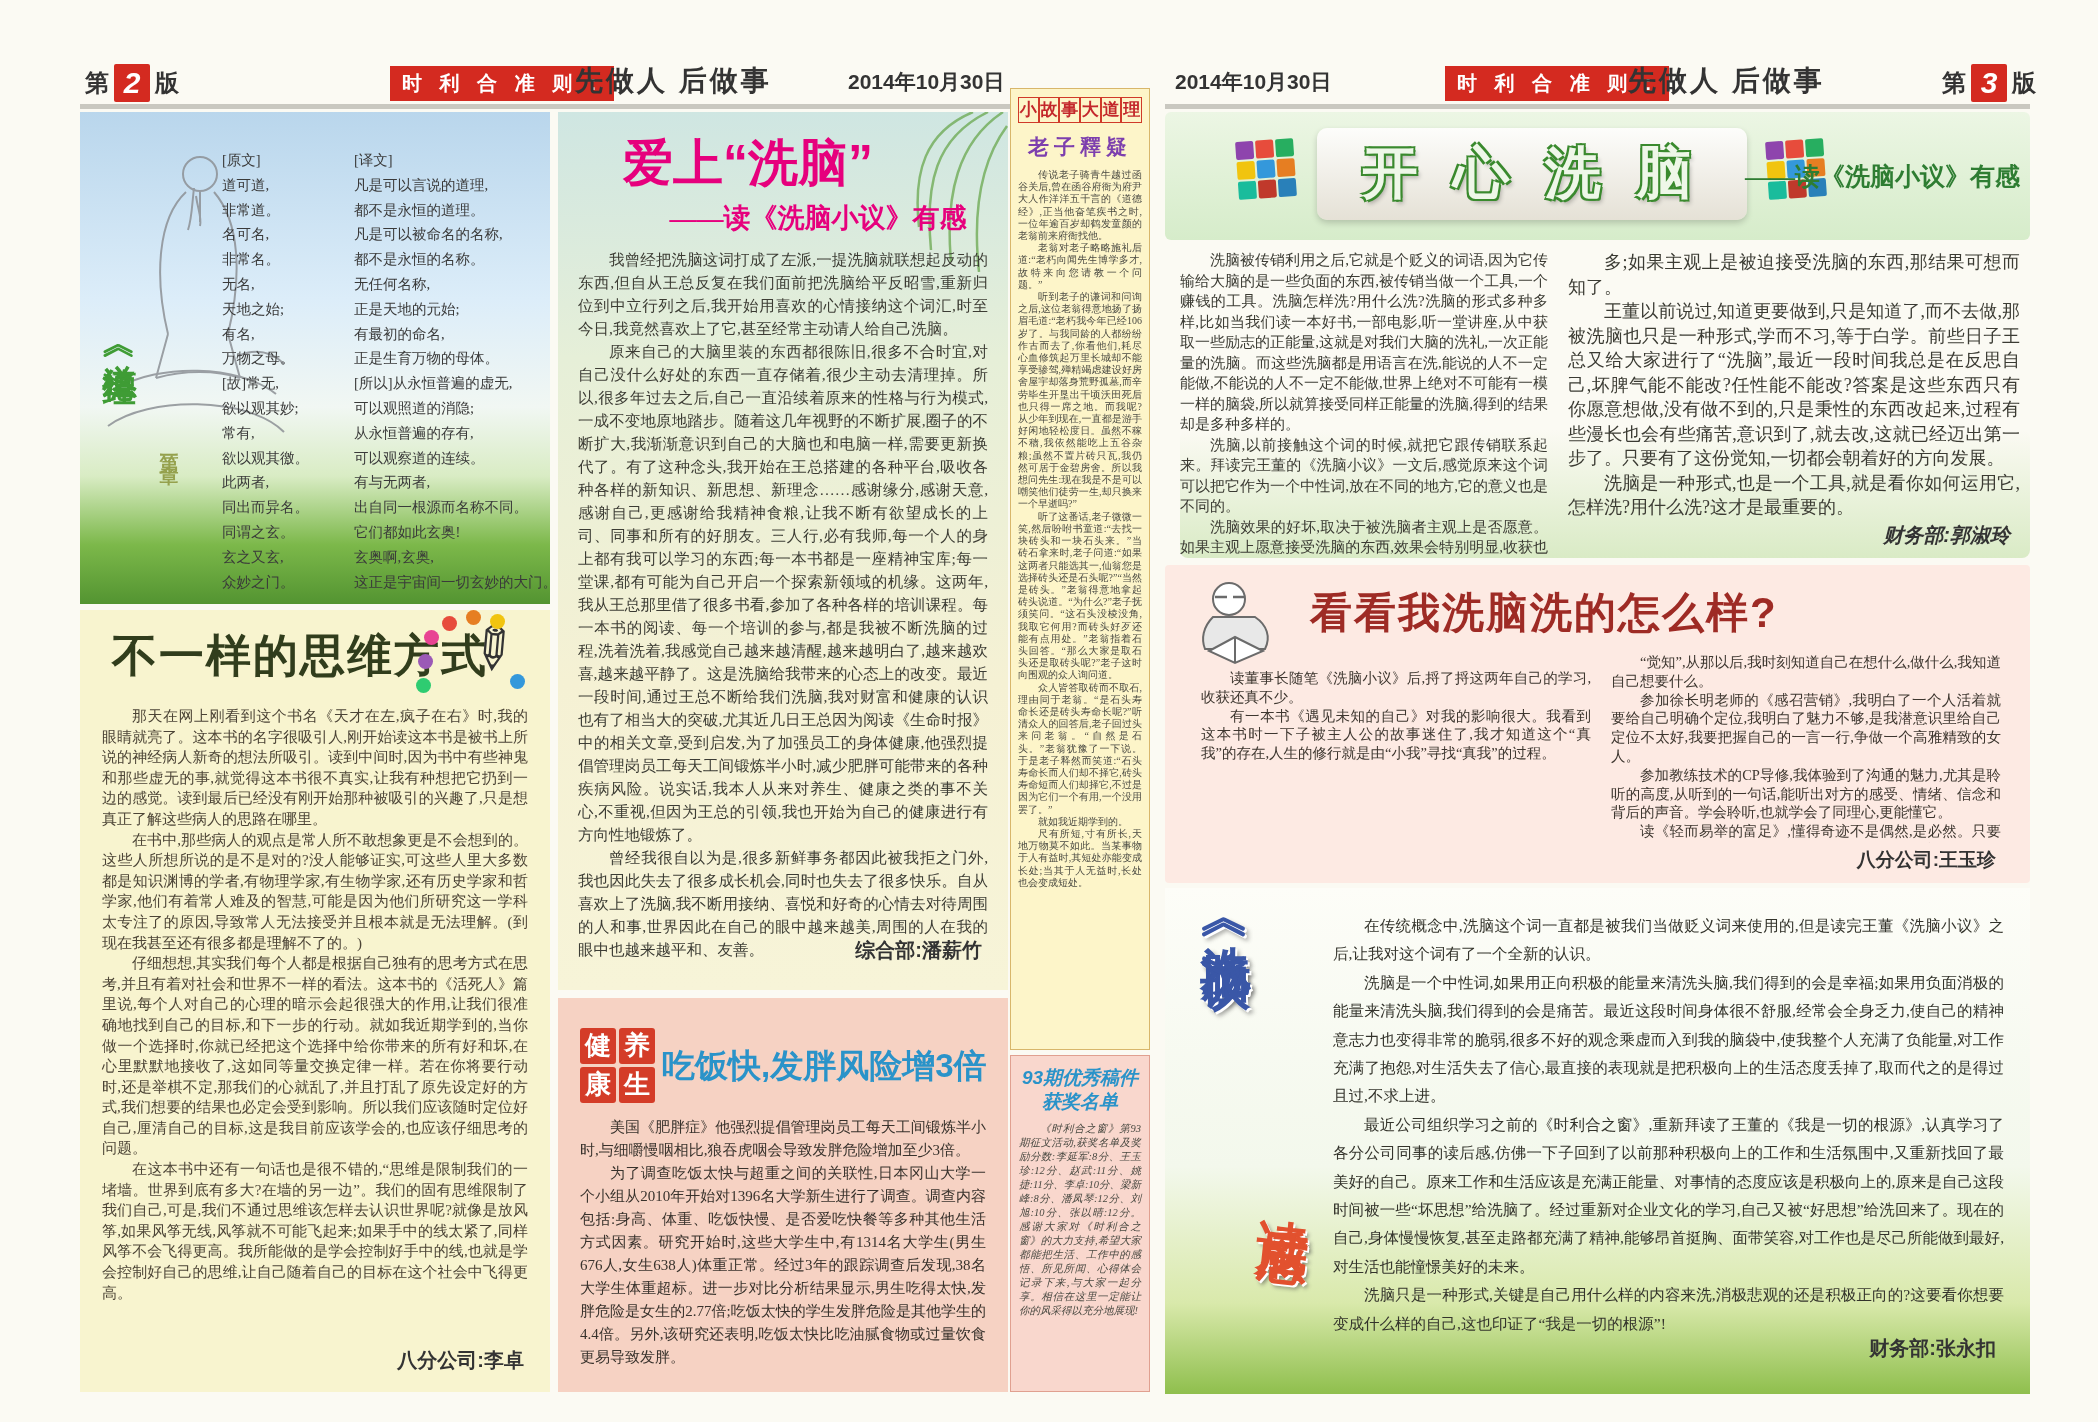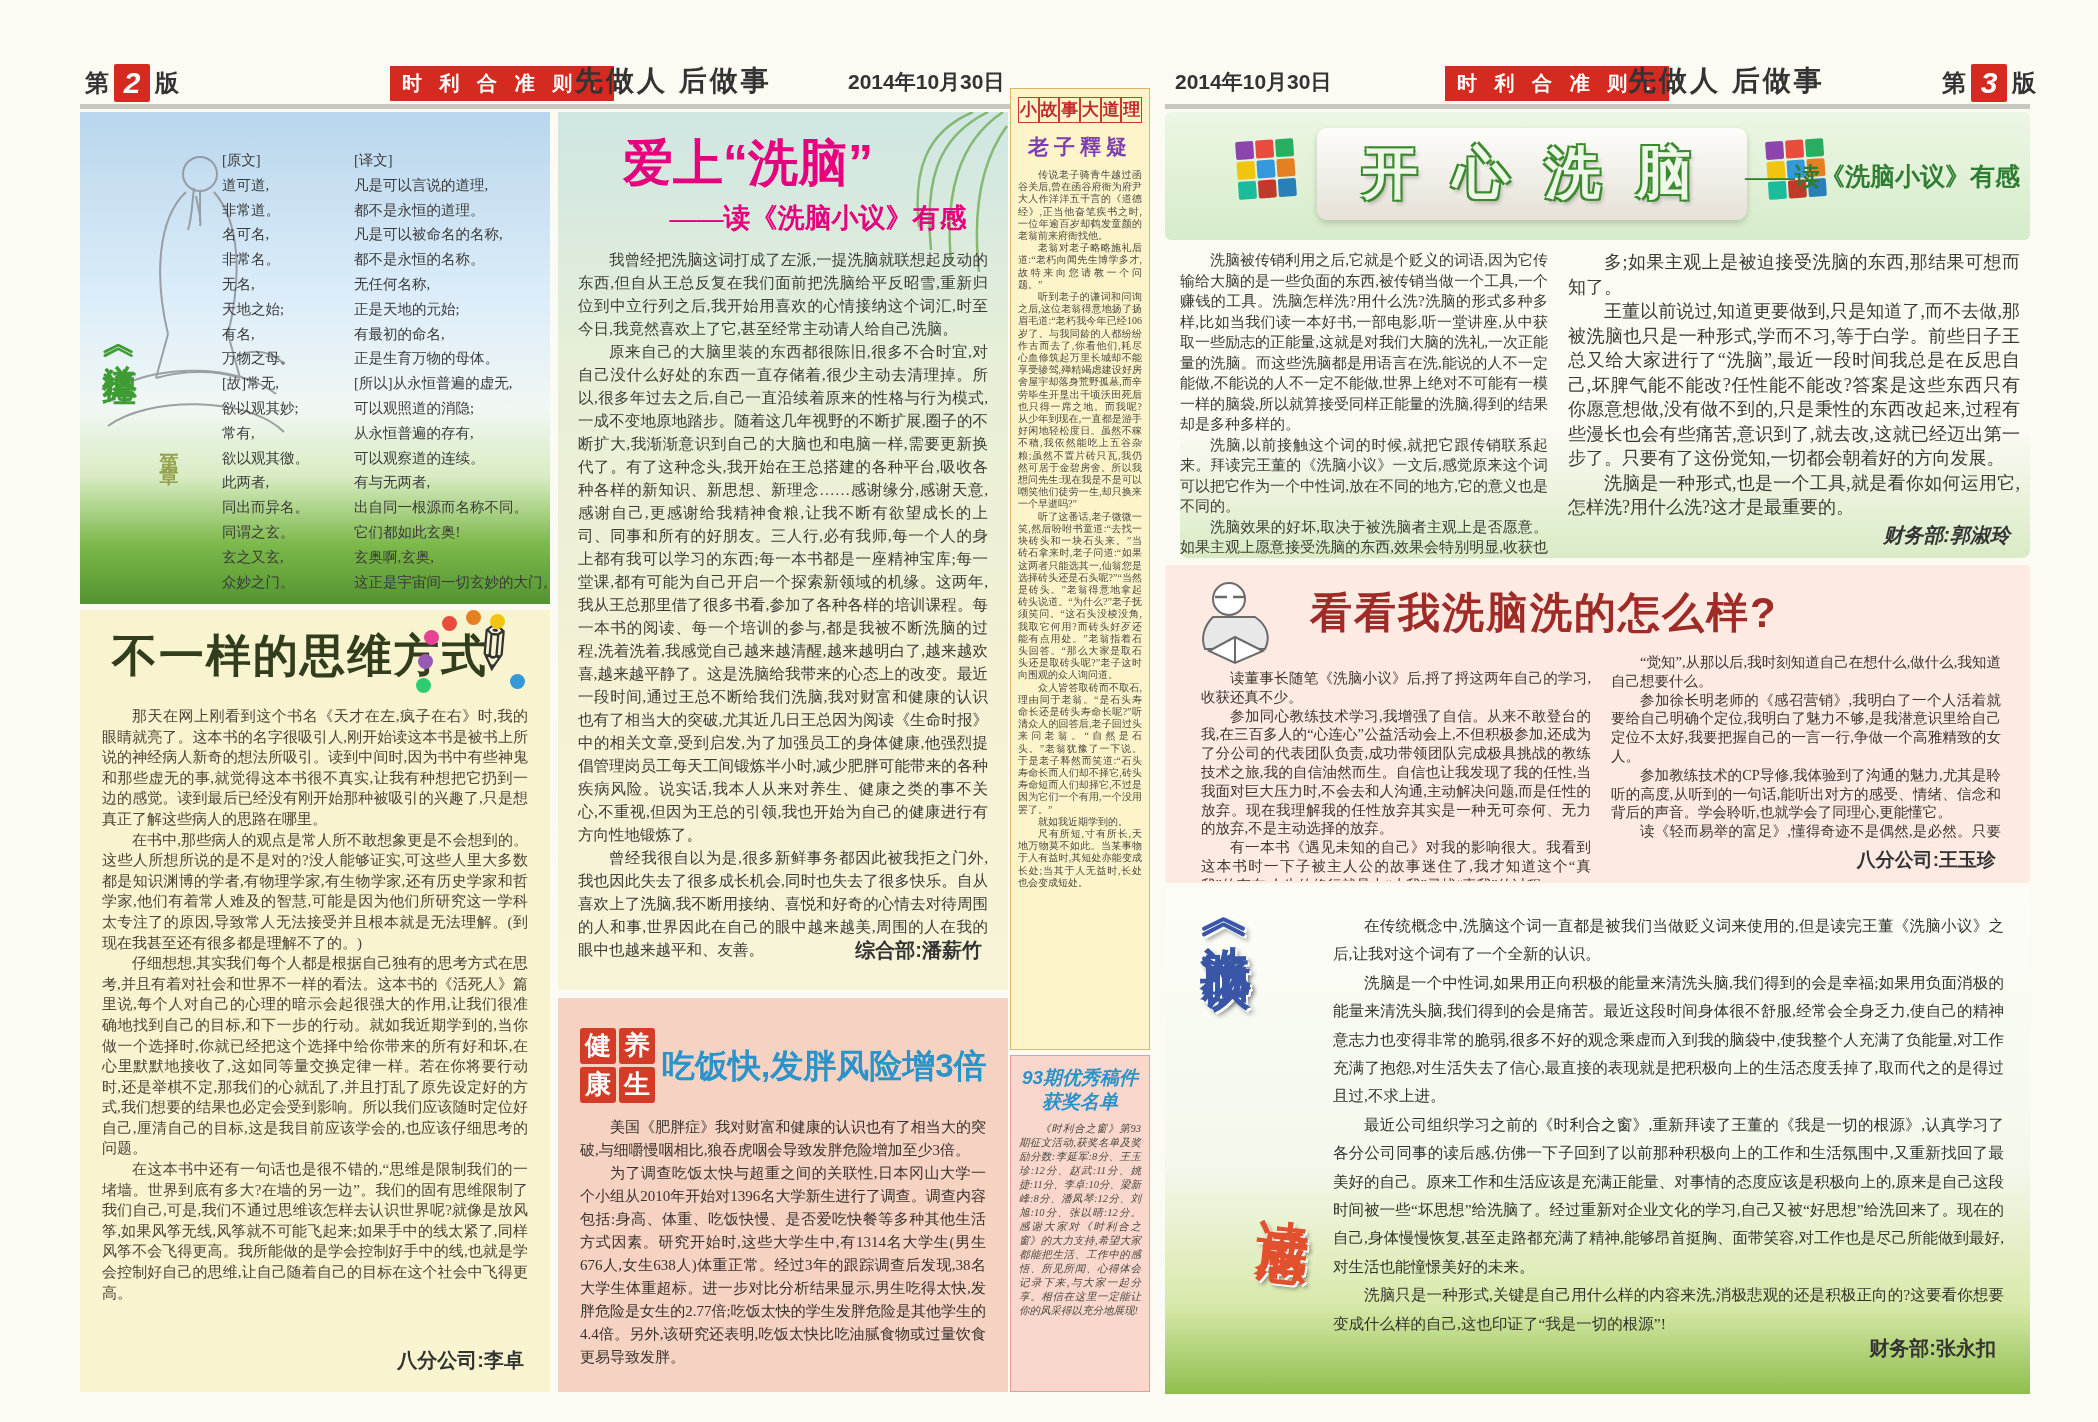--- a/index.html
+++ b/index.html
@@ -209,21 +209,21 @@
 
 <section class="abs health" style="left:558px; top:998px; width:450px; height:394px;">
   <div class="abs health-tag serif" style="left:22px; top:30px;">
     <span>健</span>
     <span>养</span>
     <span>康</span>
     <span>生</span>
   </div>
   <h1 class="abs health-title" style="left:104px; top:46px;">吃饭快,发胖风险增3倍</h1>
   <div class="abs body-text health-body" style="left:22px; right:22px; top:118px;">
-      <p>美国《肥胖症》我对财富和健康的认识也有了相当大的突破,与细嚼慢咽相比,狼吞虎咽会导致发胖危险增加至少3倍。</p>
+      <p>美国《肥胖症》他强烈提倡管理岗员工每天工间锻炼半小时,与细嚼慢咽相比,狼吞虎咽会导致发胖危险增加至少3倍。</p>
       <p>为了调查吃饭太快与超重之间的关联性,日本冈山大学一个小组从2010年开始对1396名大学新生进行了调查。调查内容包括:身高、体重、吃饭快慢、是否爱吃快餐等多种其他生活方式因素。研究开始时,这些大学生中,有1314名大学生(男生676人,女生638人)体重正常。经过3年的跟踪调查后发现,38名大学生体重超标。进一步对比分析结果显示,男生吃得太快,发胖危险是女生的2.77倍;吃饭太快的学生发胖危险是其他学生的4.4倍。另外,该研究还表明,吃饭太快比吃油腻食物或过量饮食更易导致发胖。</p>
     </div>
 </section>
 
 <aside class="abs story" style="left:1010px; top:88px; width:140px; height:962px;">
   <div class="story-header">
     <span>小</span>
     <span>故</span>
     <span>事</span>
     <span>大</span>
@@ -298,21 +298,20 @@
       <circle cx="50" cy="26" r="16" fill="#ffffff"></circle>
       <path d="M36 24 h12 m6 0 h12" stroke-width="2.5"></path>
       <path d="M34 44 C24 54 22 66 26 76 L86 76 C92 64 88 52 76 44 Z" fill="#e8e8e8"></path>
       <path d="M30 78 L56 64 L84 78 L56 90 Z" fill="#ffffff"></path>
       <path d="M56 64 L56 90"></path>
     </g>
   </svg>
   <h1 class="abs check-title" style="left:145px; top:20px;">看看我洗脑洗的怎么样?</h1>
   <div class="abs body-text check-col" style="left:36px; top:104px; width:390px; height:212px; overflow:hidden;">
       <p>读董事长随笔《洗脑小议》后,捋了捋这两年自己的学习,收获还真不少。</p>
-      <p>参加同心教练技术学习,我增强了自信。从来不敢登台的我,在三百多人的“心连心”公益活动会上,不但积极参加,还成为了分公司的代表团队负责,成功带领团队完成极具挑战的教练技术之旅,我的自信油然而生。自信也让我发现了我的任性,当我面对巨大压力时,不会去和人沟通,主动解决问题,而是任性的放弃。现在我理解我的任性放弃其实是一种无可奈何、无力的放弃,不是主动选择的放弃。</p>
       <p>有一本书《遇见未知的自己》对我的影响很大。我看到这本书时一下子被主人公的故事迷住了,我才知道这个“真我”的存在,人生的修行就是由“小我”寻找“真我”的过程。</p>
     </div>
   <div class="abs body-text check-col" style="left:446px; top:88px; width:390px; height:190px; overflow:hidden;">
       <p>“觉知”,从那以后,我时刻知道自己在想什么,做什么,我知道自己想要什么。</p>
       <p>参加徐长明老师的《感召营销》,我明白了一个人活着就要给自己明确个定位,我明白了魅力不够,是我潜意识里给自己定位不太好,我要把握自己的一言一行,争做一个高雅精致的女人。</p>
       <p>参加教练技术的CP导修,我体验到了沟通的魅力,尤其是聆听的高度,从听到的一句话,能听出对方的感受、情绪、信念和背后的声音。学会聆听,也就学会了同理心,更能懂它。</p>
       <p>读《轻而易举的富足》,懂得奇迹不是偶然,是必然。只要我们自己足够努力,足够相信自己,想要的一切都会实现。</p>
     </div>
   <div class="abs byline" style="right:34px; bottom:10px; font-size:19px;">八分公司:王玉珍</div>
 </section>

